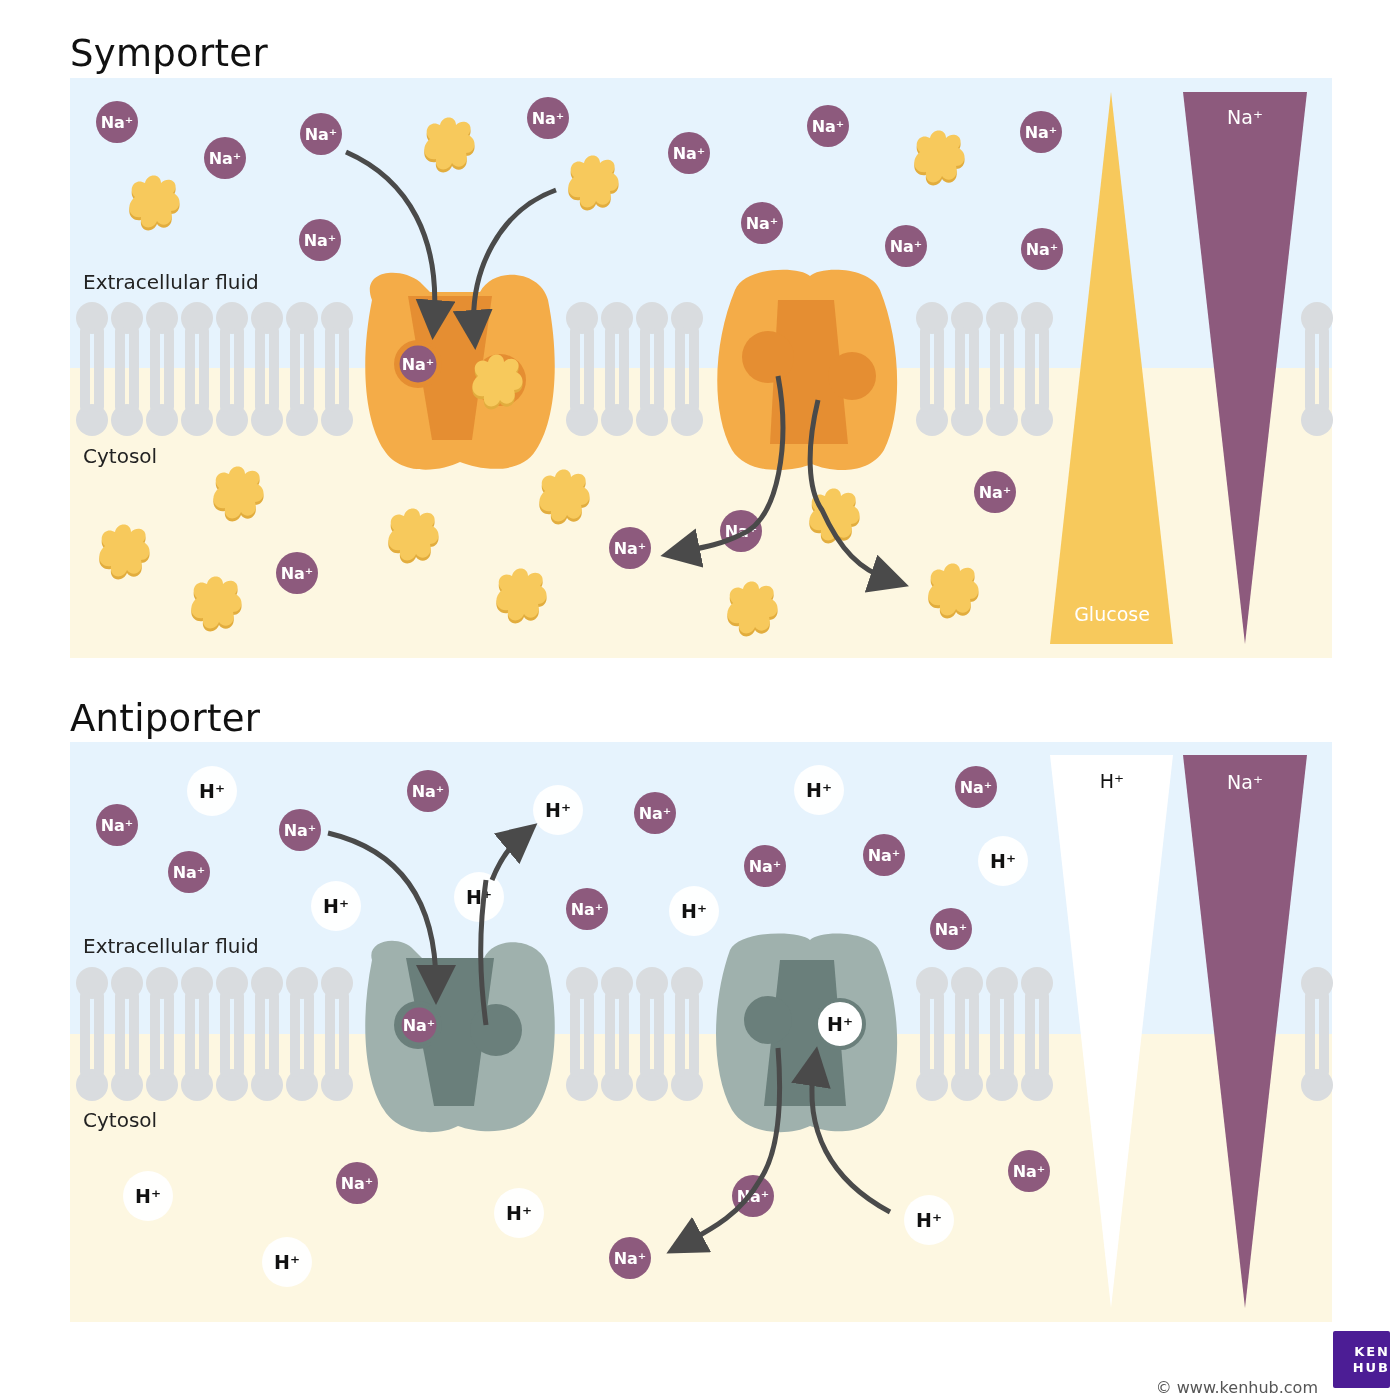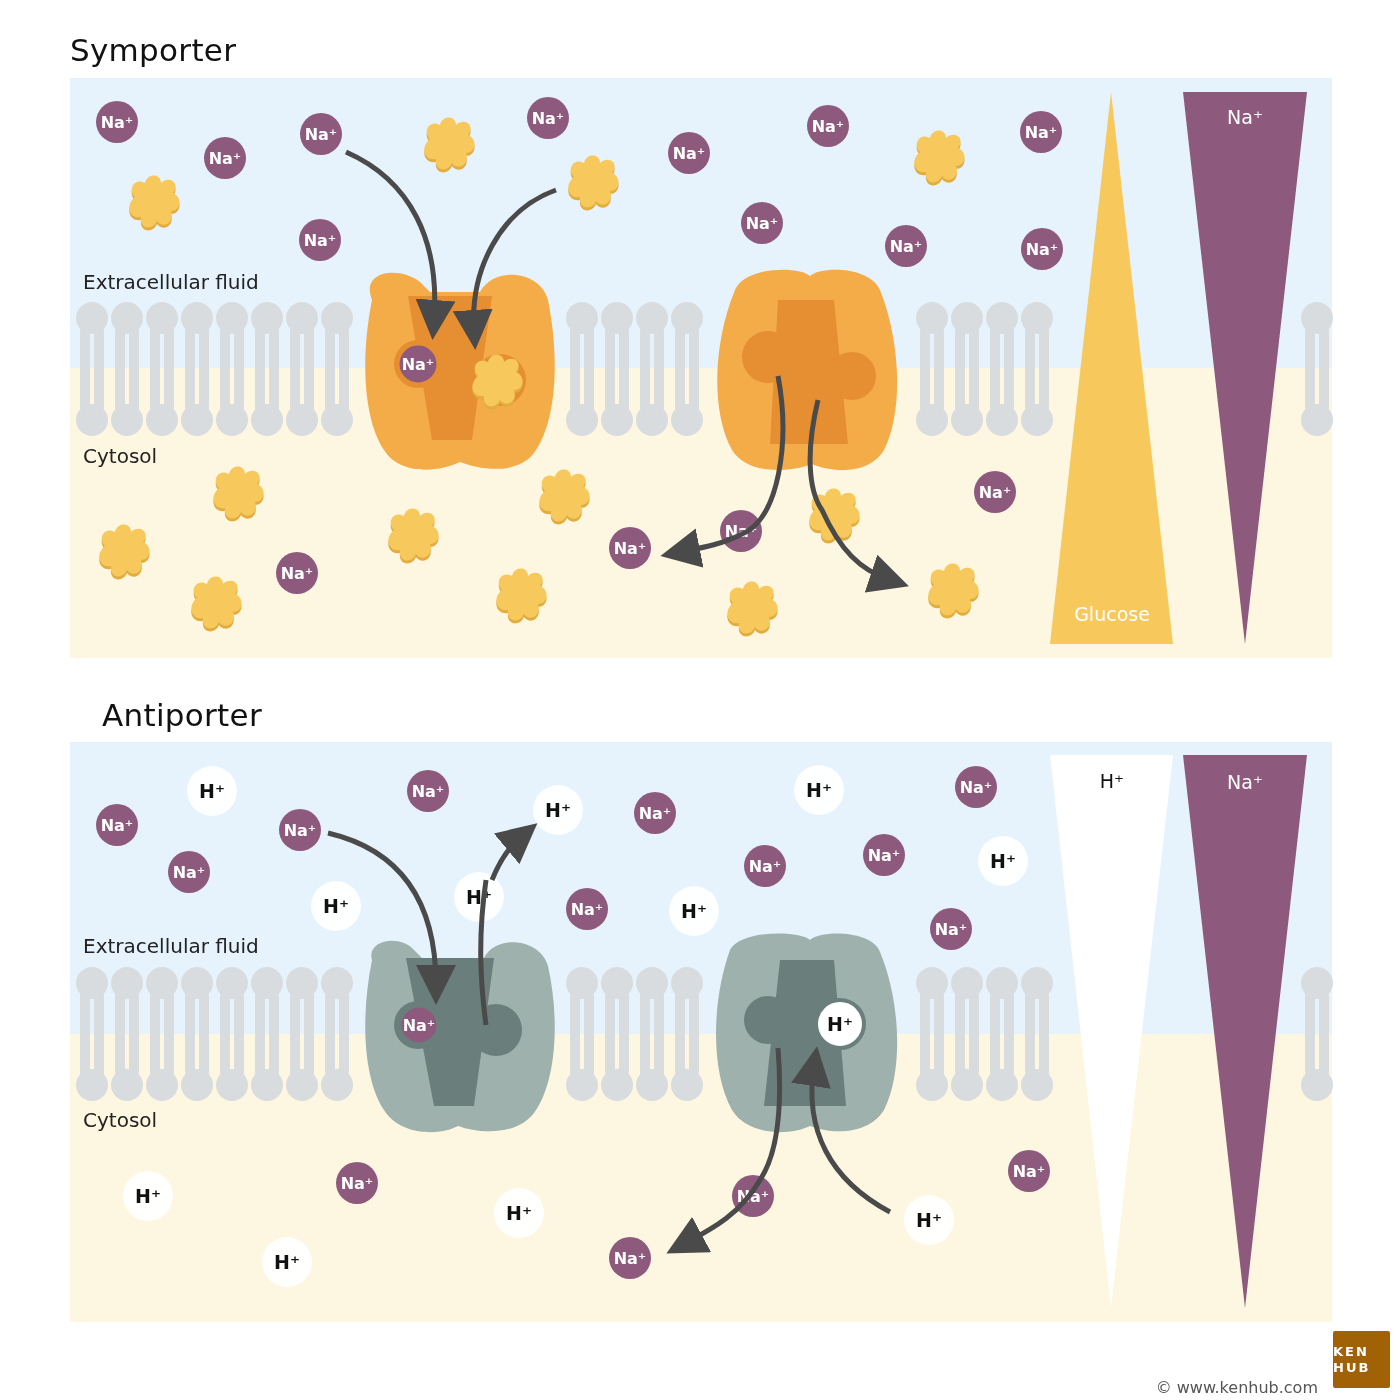--- a/index.html
+++ b/index.html
@@ -1,26 +1,26 @@
 <!DOCTYPE html>
 <html><head>
 <meta charset="utf-8">
 <style>
   html, body { margin:0; padding:0; background:#ffffff; }
   body { width:1400px; height:1400px; position:relative; overflow:hidden; font-family:"DejaVu Sans", sans-serif; }
-  .panel-title { position:absolute; left:70px; font-size:31px; font-weight:500; color:#111; letter-spacing:0.3px; }
+  .panel-title { position:absolute; left:70px; font-size:37px; font-weight:500; color:#111; letter-spacing:0.3px; }
   #title-sym { top:32px; }
-  #title-anti { top:697px;margin-left:32px; }
+  #title-anti { top:697px; }
   svg#stage { position:absolute; left:0; top:0; }
   .region-label { font-family:"DejaVu Sans", sans-serif; font-size:20px; fill:#222; }
   .ion-text-na { font-family:"DejaVu Sans", sans-serif; font-size:16px; font-weight:bold; fill:#ffffff; }
   .ion-text-h { font-family:"DejaVu Sans", sans-serif; font-size:19px; font-weight:bold; fill:#111111; }
   .grad-label { font-family:"DejaVu Sans", sans-serif; font-size:19px; }
   .footer-url { position:absolute; right:82px; top:1378px; font-size:16px; color:#555; }
-  .logo { position:absolute; left:1333px; top:1331px; width:57px; height:57px; background:#a16207; border-radius:2px; color:#fff; font-size:13px; font-weight:bold; text-align:left; line-height:16px; letter-spacing:2px; display:flex; flex-direction:column; justify-content:center; }
+  .logo { position:absolute; left:1333px; top:1331px; width:57px; height:57px; background:#4c1d95; border-radius:2px; color:#fff; font-size:13px; font-weight:bold; text-align:right; line-height:16px; letter-spacing:2px; display:flex; flex-direction:column; justify-content:center; }
 </style>
 </head>
 <body>
 
 <div class="panel-title" id="title-sym">Symporter</div>
 <div class="panel-title" id="title-anti">Antiporter</div>
 
 <svg id="stage" width="1400" height="1400" viewBox="0 0 1400 1400" xmlns="http://www.w3.org/2000/svg">
   <defs>
     <g id="glucose-shape">

